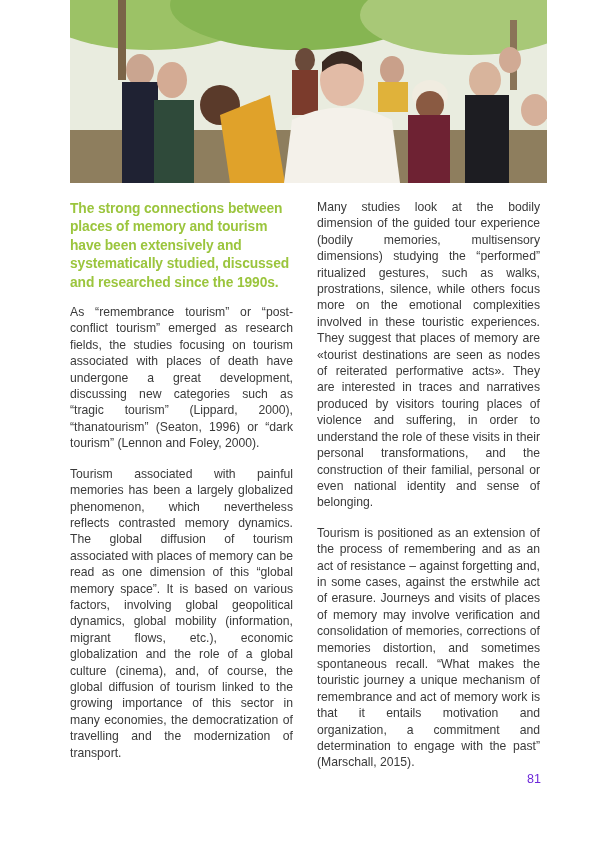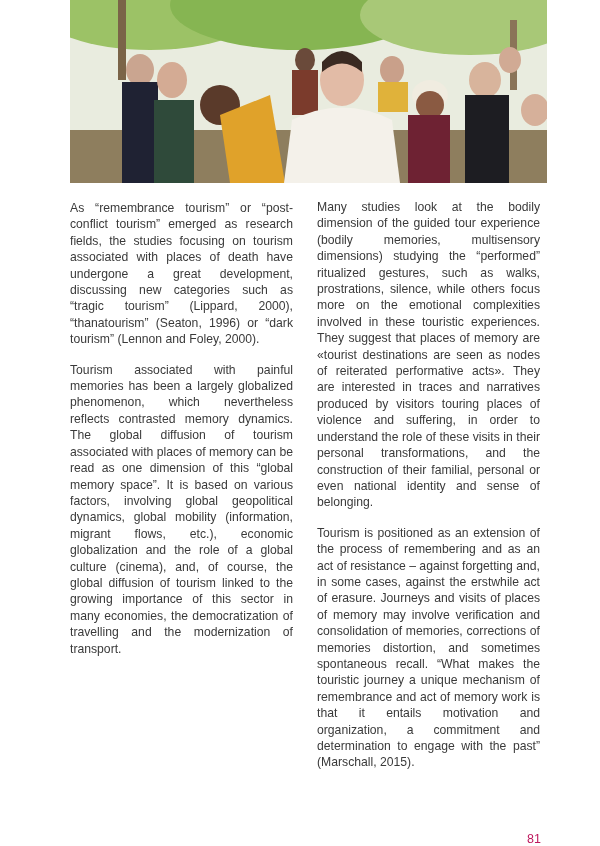--- a/index.html
+++ b/index.html
@@ -7,21 +7,21 @@
          font-family: "Liberation Sans", "DejaVu Sans", sans-serif; color: #3a3a3a; }
   .photo { position: absolute; left: 70px; top: 0; width: 477px; height: 183px; overflow: hidden;
            background: linear-gradient(180deg, #a7c56a 0%, #d8e4b3 30%, #efefe6 45%, #9a8b6e 100%); }
   .photo svg { display: block; width: 100%; height: 100%; }
   .col { position: absolute; top: 200px; font-size: 12.2px; line-height: 16.4px; text-align: justify; }
   .col-left { left: 70px; width: 230px; }
   .col-right { left: 317px; width: 230px; top: 199px; }
   .lead { color: #9bc53d; font-weight: bold; font-size: 13.8px; line-height: 18.4px; text-align: left;
           margin: 0 0 12px 0; letter-spacing: -0.1px; }
   p { margin: 0 7px 14px 0; }
-  .page-num { position: absolute; left: 527px; top: 832px; font-size: 12.5px; color: #be185d; }
+  .page-num { position: absolute; left: 527px; top: 772px; font-size: 12.5px; color: #6d28d9; }
 </style>
 </head>
 <body>
 
 <div class="photo">
   <svg viewBox="0 0 477 183" preserveAspectRatio="none">
 
     <rect x="0" y="0" width="477" height="183" fill="#e9ecdf"></rect>
     <ellipse cx="80" cy="10" rx="110" ry="40" fill="#9cc266"></ellipse>
     <ellipse cx="230" cy="5" rx="130" ry="45" fill="#86b552"></ellipse>
@@ -52,20 +52,21 @@
     <ellipse cx="360" cy="95" rx="18" ry="15" fill="#f0ece0"></ellipse>
     <ellipse cx="360" cy="105" rx="14" ry="14" fill="#8a5a42"></ellipse>
     <rect x="338" y="115" width="42" height="68" fill="#6e2233"></rect>
     <ellipse cx="415" cy="80" rx="16" ry="18" fill="#d8b49c"></ellipse>
     <rect x="395" y="95" width="44" height="88" fill="#1d1d22"></rect>
     <ellipse cx="465" cy="110" rx="14" ry="16" fill="#d6b09a"></ellipse>
   </svg>
 </div>
 
 <div class="col col-left">
+  <p class="lead">The strong connections between places of memory and tourism have been extensively and systematically studied, discussed and researched since the 1990s.</p>
   <p>As “remembrance tourism” or “post-conflict tourism” emerged as research fields, the studies focusing on tourism associated with places of death have undergone a great development, discussing new categories such as “tragic tourism” (Lippard, 2000), “thanatourism” (Seaton, 1996) or “dark tourism” (Lennon and Foley, 2000).</p>
   <p>Tourism associated with painful memories has been a largely globalized phenomenon, which nevertheless reflects contrasted memory dynamics. The global diffusion of tourism associated with places of memory can be read as one dimension of this “global memory space”. It is based on various factors, involving global geopolitical dynamics, global mobility (information, migrant flows, etc.), economic globalization and the role of a global culture (cinema), and, of course, the global diffusion of tourism linked to the growing importance of this sector in many economies, the democratization of travelling and the modernization of transport.</p>
 </div>
 
 <div class="col col-right">
   <p>Many studies look at the bodily dimension of the guided tour experience (bodily memories, multisensory dimensions) studying the “performed” ritualized gestures, such as walks, prostrations, silence, while others focus more on the emotional complexities involved in these touristic experiences. They suggest that places of memory are «tourist destinations are seen as nodes of reiterated performative acts». They are interested in traces and narratives produced by visitors touring places of violence and suffering, in order to understand the role of these visits in their personal transformations, and the construction of their familial, personal or even national identity and sense of belonging.</p>
   <p>Tourism is positioned as an extension of the process of remembering and as an act of resistance – against forgetting and, in some cases, against the erstwhile act of erasure. Journeys and visits of places of memory may involve verification and consolidation of memories, corrections of memories distortion, and sometimes spontaneous recall. “What makes the touristic journey a unique mechanism of remembrance and act of memory work is that it entails motivation and organization, a commitment and determination to engage with the past” (Marschall, 2015).</p>
 </div>
 
 <div class="page-num">81</div>

